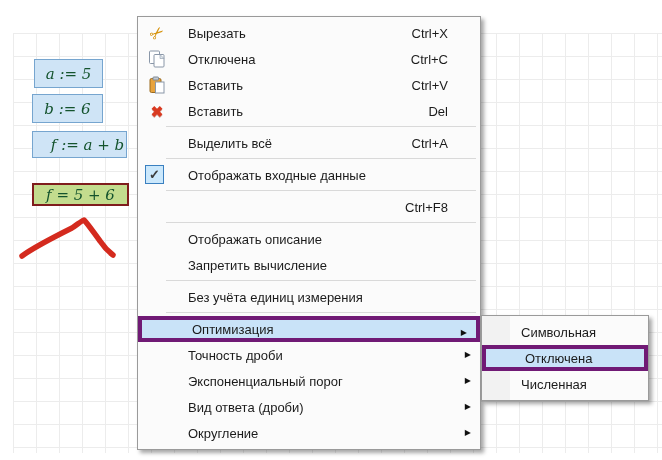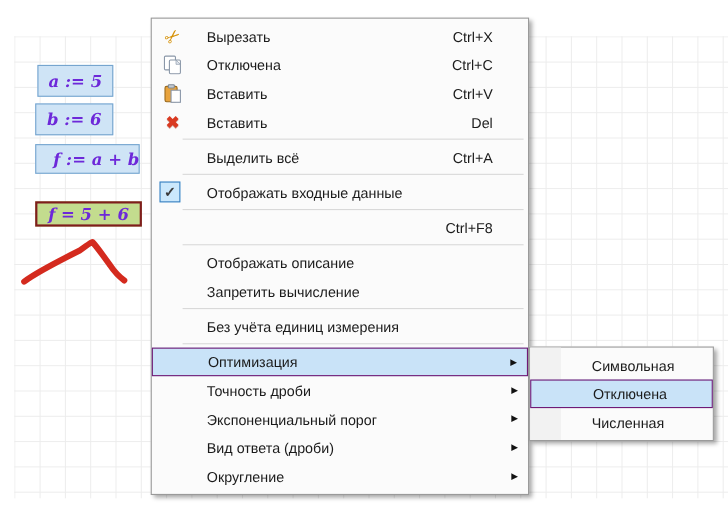--- a/index.html
+++ b/index.html
@@ -13,22 +13,22 @@
   .grid{
     position:absolute;left:13px;top:33px;width:649px;height:420px;
     background-image:
       linear-gradient(to right,#ececec 1px,transparent 1px),
       linear-gradient(to bottom,#ececec 1px,transparent 1px);
     background-size:23px 23px;
   }
   
   .expr{
     position:absolute;display:flex;align-items:center;justify-content:center;
-    font-family:"DejaVu Serif",serif;font-style:italic;font-size:15px;color:#6d28d9;
-    box-sizing:border-box;white-space:nowrap;font-weight:bold;
+    font-family:"DejaVu Serif",serif;font-style:italic;font-size:15px;color:#14532d;
+    box-sizing:border-box;white-space:nowrap;
   }
   .expr.input{background:#cfe4f6;border:1px solid #76a5cf;}
   .expr.result{background:#c3dc8e;border:2px solid #7f1d1d;}
   #expr-a  {left:34px;top:59px; width:69px;height:29px;}
   #expr-b  {left:32px;top:94px; width:71px;height:29px;}
   #expr-f  {left:32px;top:131px;width:95px;height:27px;padding-left:16px;}
   #expr-res{left:32px;top:183px;width:97px;height:23px;}
   
   #stroke-svg{position:absolute;left:0;top:0;width:662px;height:460px;pointer-events:none;}
   
@@ -40,22 +40,22 @@
   }
   #main-menu{left:137px;top:16px;width:344px;}
   #sub-menu {left:481px;top:315px;width:168px;}
   #sub-menu::before{
     content:"";position:absolute;left:0;top:0;bottom:0;width:28px;background:#f2f2f2;
   }
   .mi{
     position:relative;height:26px;display:flex;align-items:center;
     padding:0 10px 0 50px;box-sizing:border-box;cursor:default;z-index:1;
   }
-  #sub-menu .mi{padding-left:56px;}
-  .mi.hot{background:#c9e3f8;border:1px solid #701a75;}
+  #sub-menu .mi{padding-left:39px;}
+  .mi.hot{background:#c9e3f8;border:4px solid #701a75;}
   .mi-label{white-space:nowrap;}
   .mi-shortcut{margin-left:auto;margin-right:22px;white-space:nowrap;}
   .mi-icon{position:absolute;left:7px;top:0;width:24px;height:26px;
     display:flex;align-items:center;justify-content:center;}
   .icon-cut{color:#d6920a;font-size:17px;transform:rotate(-40deg);display:inline-block;line-height:1;}
   .icon-del{color:#d93a21;font-size:15px;font-weight:bold;line-height:1;
     text-shadow:0 1px 0 rgba(150,30,10,.4);}
   .mi-check{
     position:absolute;left:7px;top:3px;width:19px;height:19px;box-sizing:border-box;
     background:#cbe8fc;border:1px solid #3a80c0;

